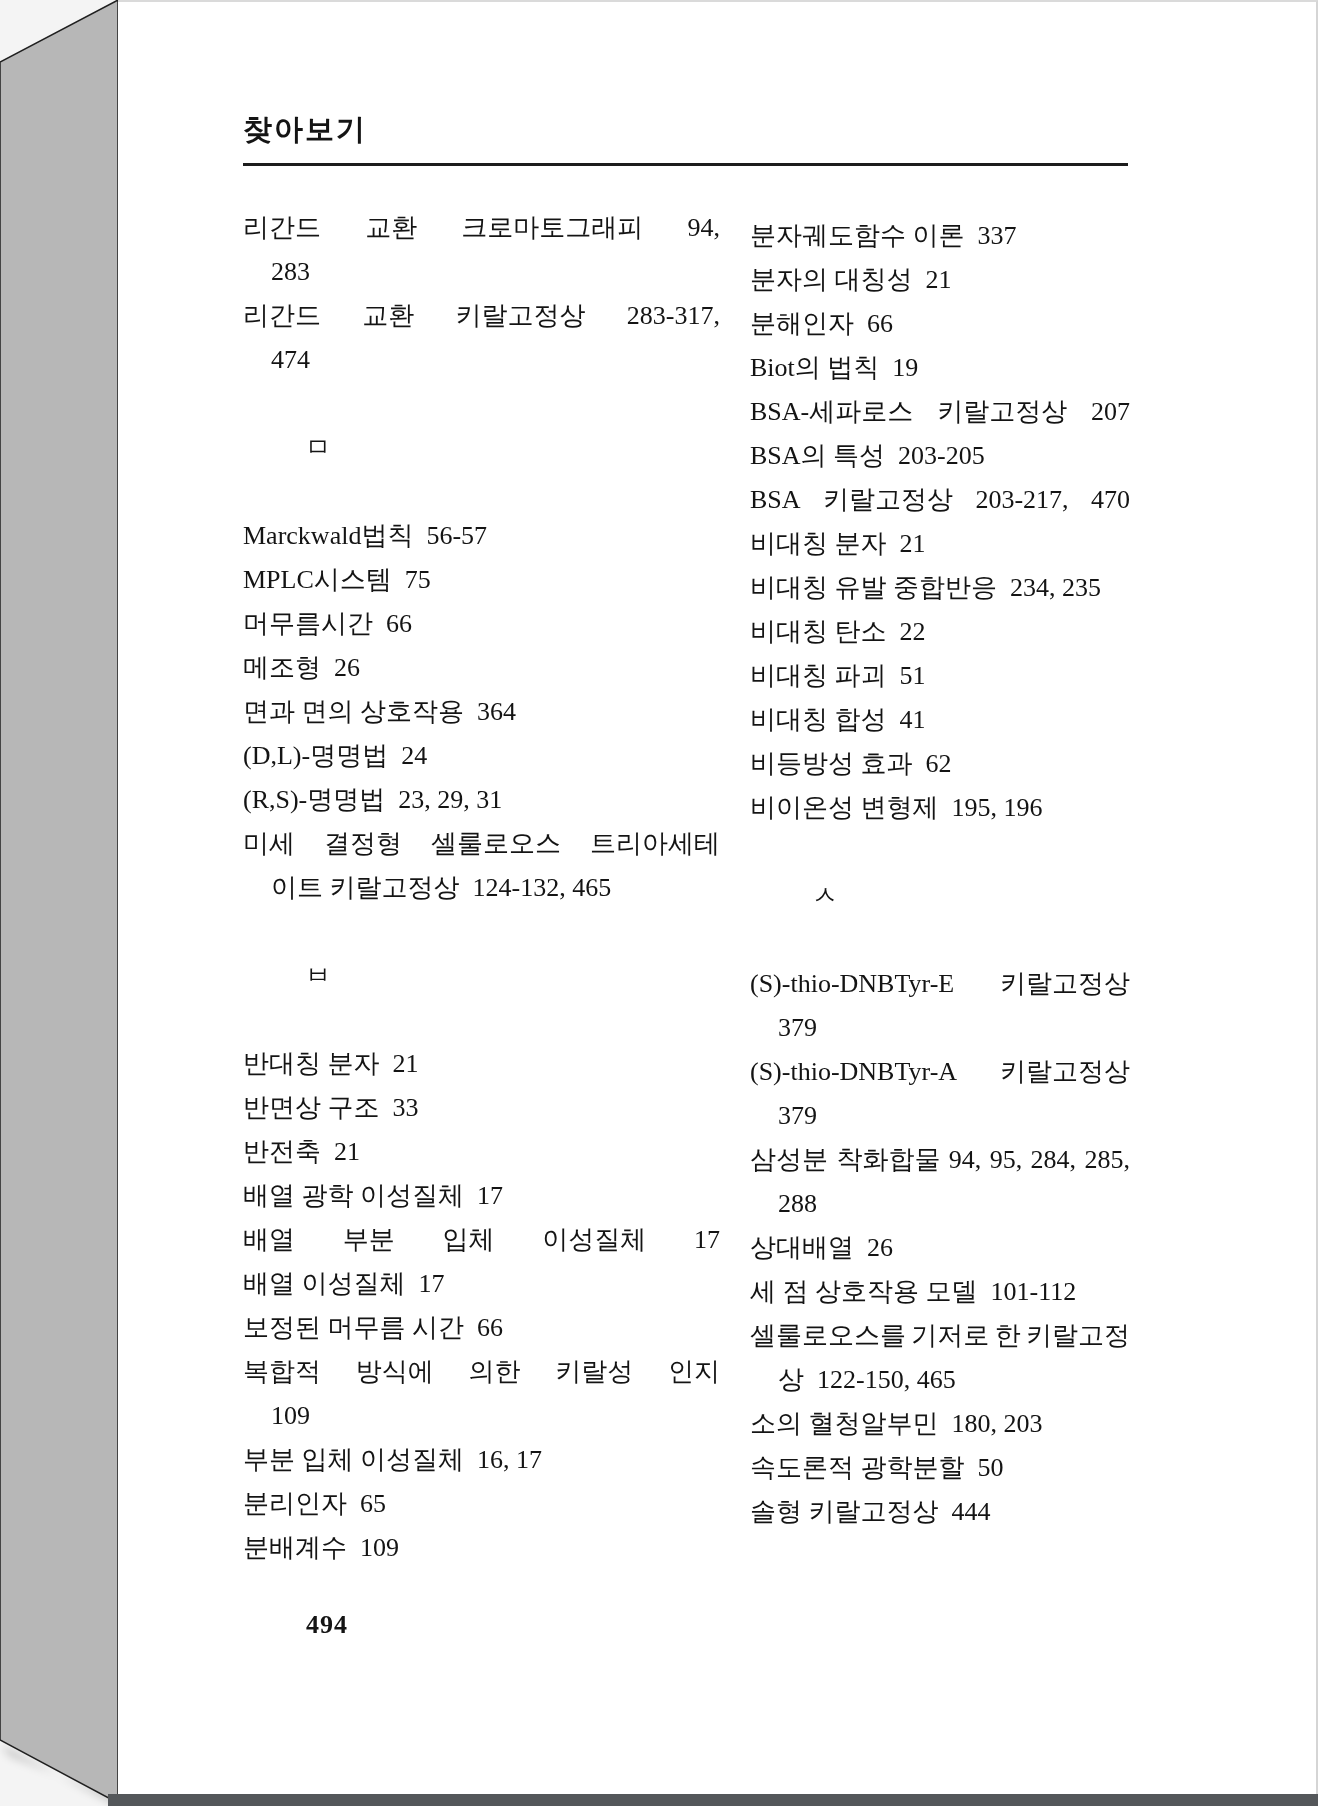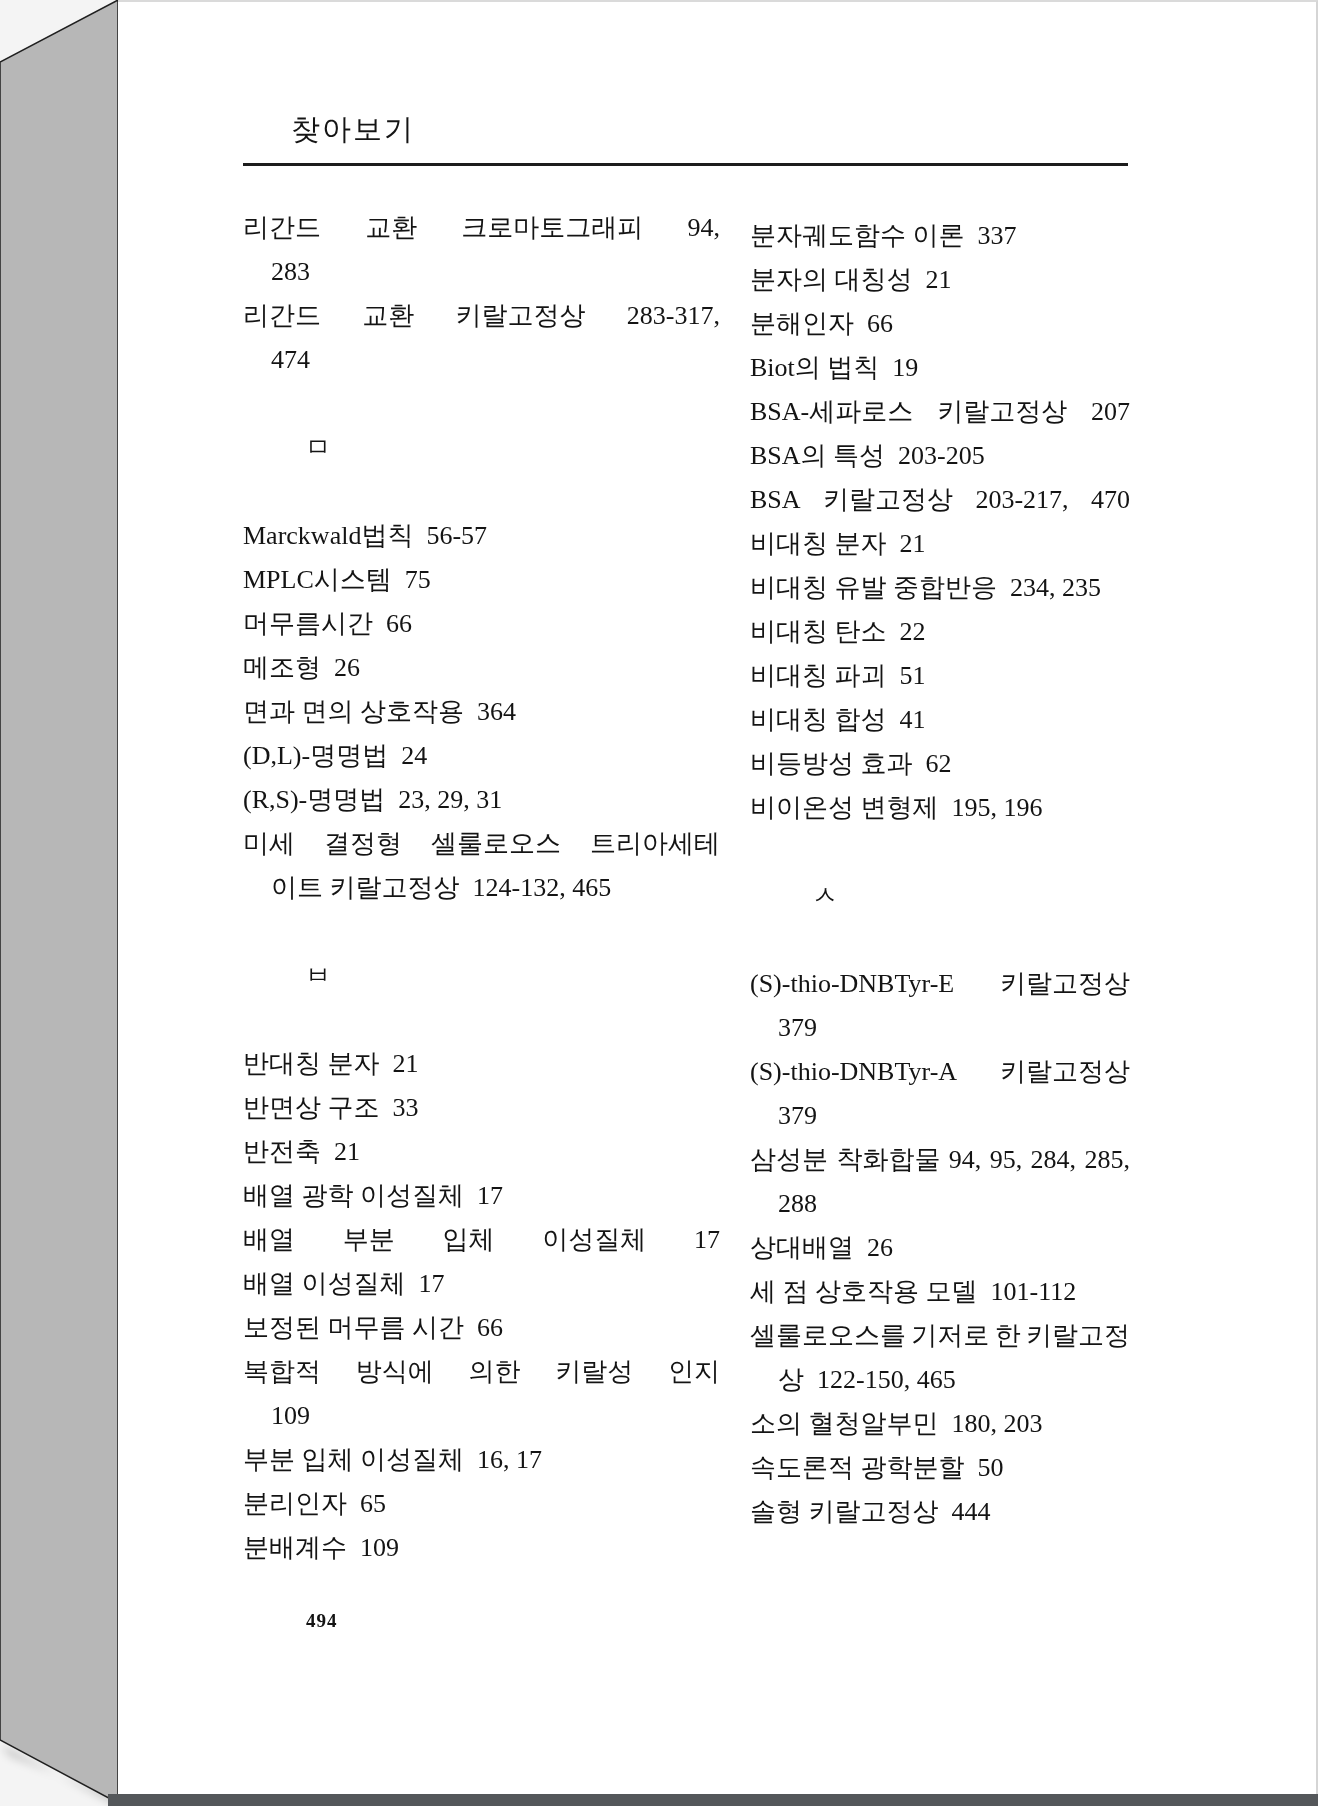--- a/index.html
+++ b/index.html
@@ -15,40 +15,40 @@
   #stage{position:relative;width:1318px;height:1806px;background:var(--outer-bg);}
   #spine-svg{position:absolute;left:0;top:0;width:1318px;height:1806px;pointer-events:none;}
   #page{
     position:absolute;left:118px;top:0;width:1200px;height:1795px;
     background:var(--page-bg);
     border-top:2px solid #dadada;
     border-right:2px solid #d5d5d5;
   }
   #header-title{
     position:absolute;left:125px;top:108px;
-    font-size:29px;letter-spacing:2px;font-weight:400;margin-left:48px;
+    font-size:29px;letter-spacing:2px;font-weight:700;
   }
   #header-rule{
     position:absolute;left:125px;top:161px;width:885px;height:3px;
     background:#1c1c1c;
   }
   .col{position:absolute;}
   #col-left{left:125px;top:204px;width:477px;}
   #col-right{left:632px;top:204px;width:380px;margin-top:8px;}
   .line{
     height:44px;line-height:44px;font-size:26px;
     white-space:pre;color:var(--text);
   }
   .line.justify{display:flex;justify-content:space-between;white-space:normal;align-items:center;}
   .line.wrap{padding-left:28px;font-family:Liberation Serif, serif;}
   .line.section{padding-left:62px;font-size:26px;}
   .line.gap{height:44px;}
   #page-number{
     position:absolute;left:188px;top:1608px;
-    font-size:19px;font-weight:bold;letter-spacing:1px;
+    font-size:26px;font-weight:bold;letter-spacing:1px;
   }
   #bottom-edge{
     position:absolute;left:108px;top:1794px;width:1210px;height:12px;
     background:var(--edge-dark);
   }
 </style>
 </head>
 <body>
 
 <div id="stage">

